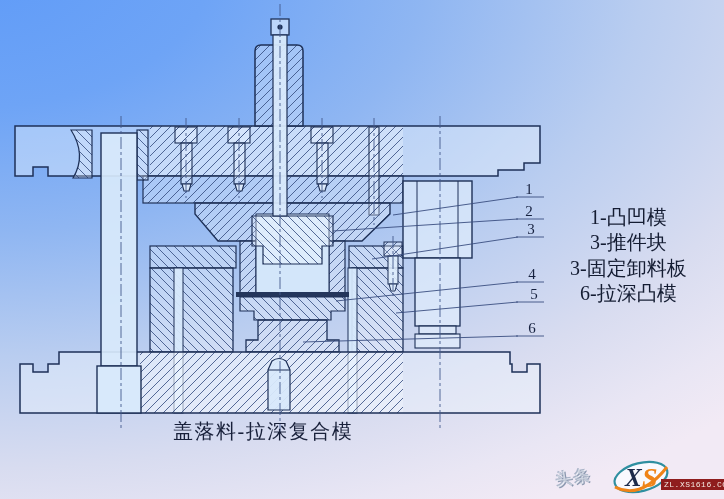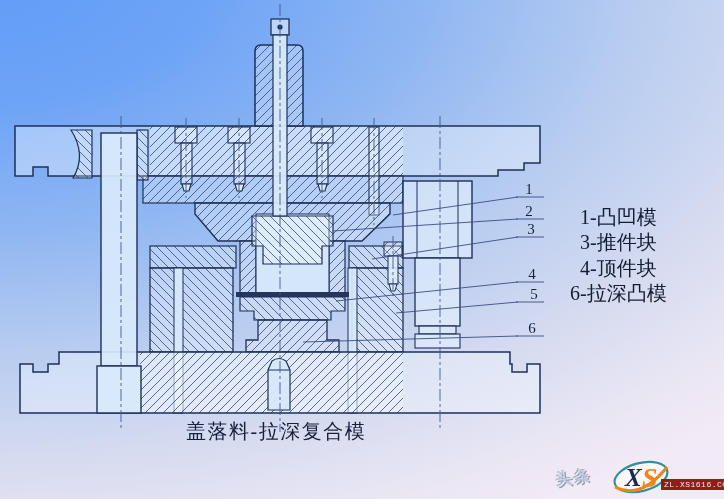--- a/index.html
+++ b/index.html
@@ -5,21 +5,21 @@
   html,body{margin:0;padding:0;}
   body{width:724px;height:499px;overflow:hidden;position:relative;
        font-family:"Liberation Serif","DejaVu Serif",serif;}
   .stage{position:absolute;inset:0;width:724px;height:499px;
     background:
       radial-gradient(150% 125% at -4% -6%, #5f9bf8 0%, #6ea4f6 22%, #8fb6f2 42%, #b9cdf0 62%, #d8dcf0 80%, #e9e6f4 92%, #f2eaf5 100%);
   }
   svg.draw{position:absolute;left:0;top:0;}
   .legend{position:absolute;left:570px;top:205px;color:#141c32;
           font-size:20px;line-height:25.4px;white-space:nowrap;text-align:center;}
-  .caption{position:absolute;left:186px;top:418px;color:#18203a;
+  .caption{position:absolute;left:173px;top:418px;color:#18203a;
            font-size:20px;letter-spacing:1.5px;white-space:nowrap;text-align:right;}
   .wm-handle{position:absolute;left:556px;top:468px;font-size:16px;font-weight:bold;
            color:rgba(243,246,252,0.55);transform:rotate(-8deg);
            text-shadow:1px 1px 0 #8a96ae, -1px -1px 0 #aab4c8;letter-spacing:2px;}
   .wm-site{position:absolute;left:662px;top:453px;font-family:"Liberation Sans",sans-serif;
            font-size:20px;font-weight:bold;color:#fdfdfd;letter-spacing:0px;
            text-shadow:-1px -1px 0 #c96a1a,1px -1px 0 #c96a1a,-1px 1px 0 #c96a1a,
                         1px 1px 0 #c96a1a,2px 2px 2px rgba(120,60,10,.55);}
   .wm-url{position:absolute;left:661px;top:479px;background:#8f1d1d;color:#f3e8e0;
           font-family:"Liberation Mono","DejaVu Sans Mono",monospace;font-size:8px;
@@ -179,21 +179,21 @@
     <text x="531" y="234">3</text>
     <text x="532" y="279">4</text>
     <text x="534" y="299">5</text>
     <text x="532" y="333">6</text>
   </g>
 </svg>
 
   <div class="legend">
     <div>1-凸凹模</div>
     <div>3-推件块</div>
-    <div>4-顶件块</div>
+    <div>3-固定卸料板</div>
     <div>6-拉深凸模</div>
   </div>
 
   <div class="caption">盖落料-拉深复合模</div>
 
   <div class="wm-handle">头条</div>
   <svg class="wm-logo" width="62" height="42" viewBox="0 0 62 42">
     <g transform="rotate(-14 31 21)">
       <ellipse cx="31" cy="21" rx="27" ry="14" fill="rgba(250,252,255,0.85)" stroke="#2f8fa0" stroke-width="2.2"></ellipse>
     </g>

